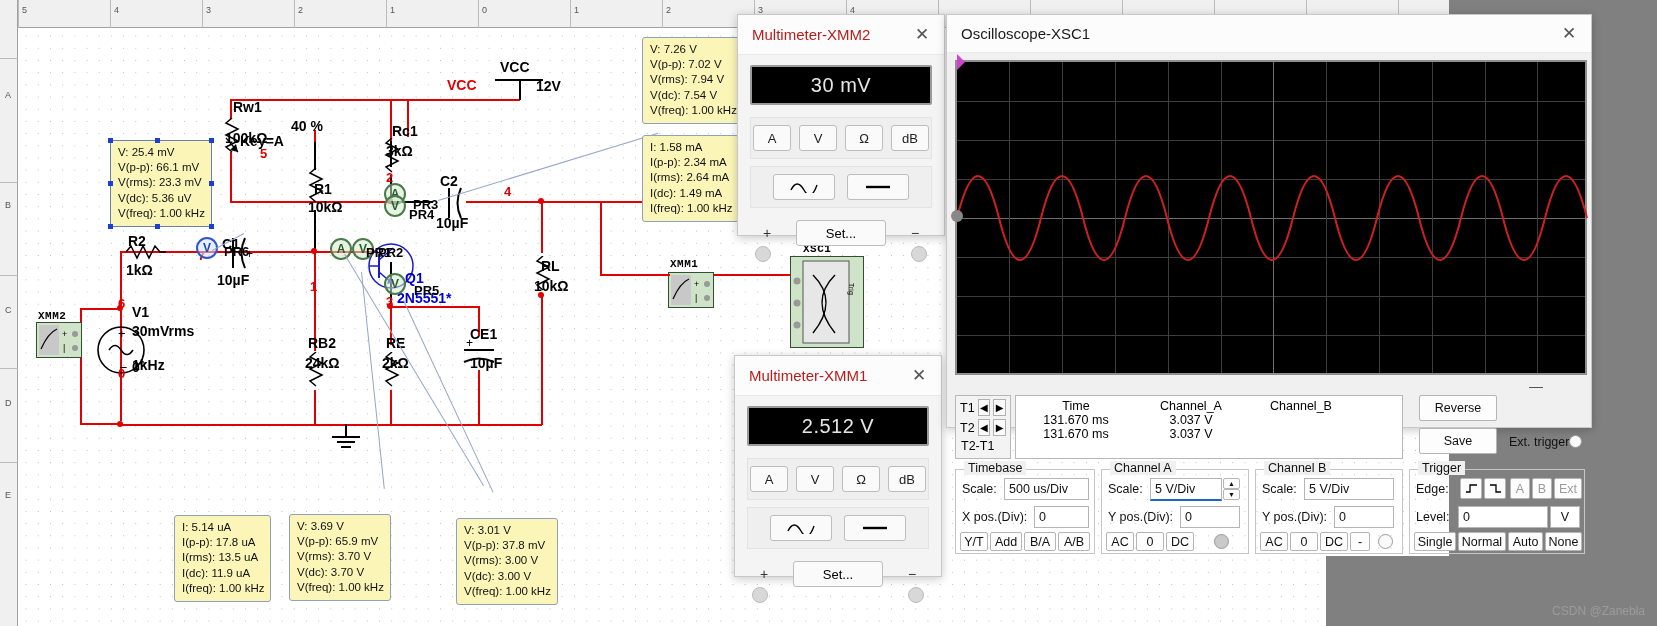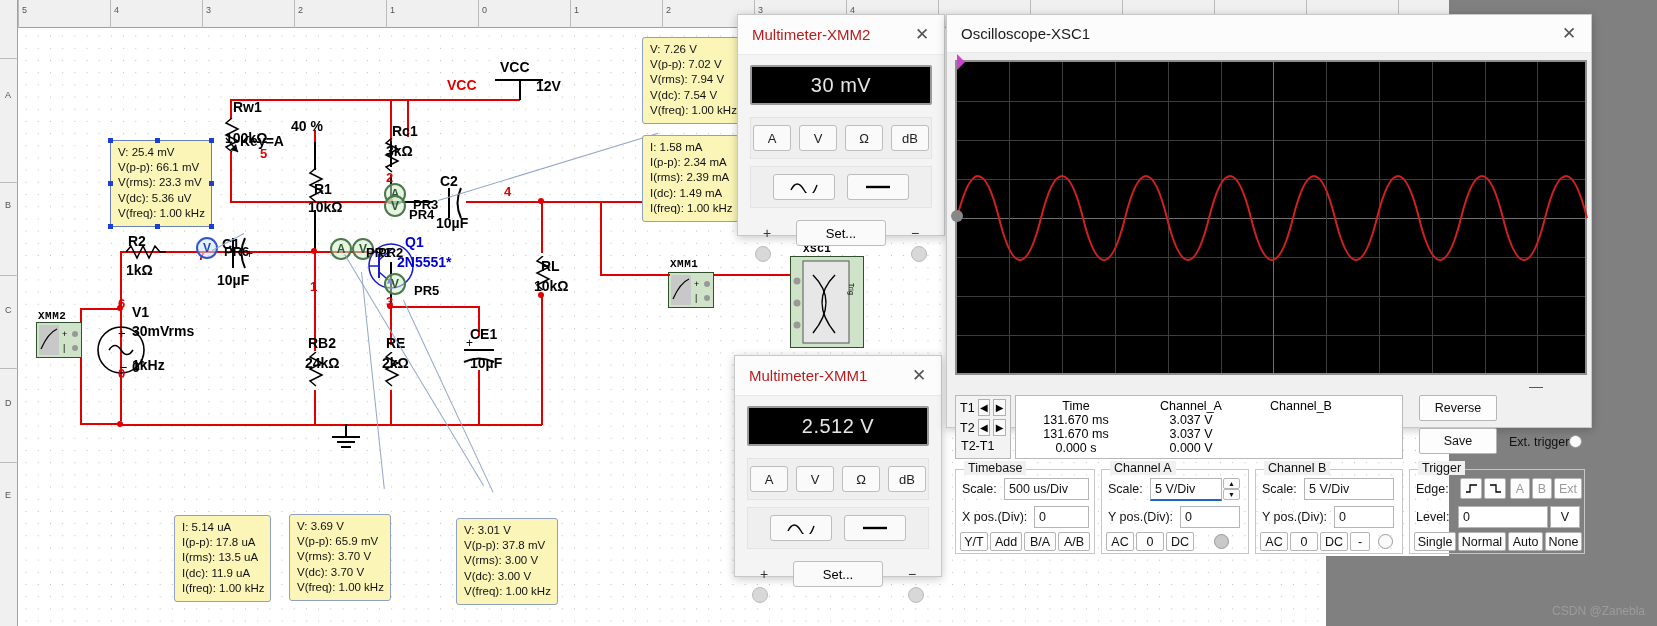--- a/index.html
+++ b/index.html
@@ -41,21 +41,21 @@
   .wv { width:2px; }
   .node { position:absolute; width:6px; height:6px; border-radius:50%; background:#e00000; }
 
   
   .lbl {
     position:absolute; font-family:"Liberation Sans", sans-serif;
     font-size:14px; font-weight:bold; color:#000; white-space:nowrap;
   }
   .lbl.sm { font-size:13px; }
   .lbl.red { color:#e00000; }
-  .lbl.blue { color:#0000d0; }
+  .lbl.blue { color:#0000d0;margin-top:36px; }
   .nodenum {
     position:absolute; font-size:13px; font-weight:bold; color:#e00000;
   }
 
   
   .res-v { position:absolute; width:14px; height:34px; }
   .res-h { position:absolute; width:34px; height:14px; }
 
   
   .probe {
@@ -482,21 +482,21 @@
     <div>V: 7.26 V</div>
     <div>V(p-p): 7.02 V</div>
     <div>V(rms): 7.94 V</div>
     <div>V(dc): 7.54 V</div>
     <div>V(freq): 1.00 kHz</div>
   </div>
 
   <div class="anno" style="left:642px; top:135px;">
     <div>I: 1.58 mA</div>
     <div>I(p-p): 2.34 mA</div>
-    <div>I(rms): 2.39 mA</div>
+    <div>I(rms): 2.64 mA</div>
     <div>I(dc): 1.49 mA</div>
     <div>I(freq): 1.00 kHz</div>
   </div>
 
   <div class="anno" style="left:174px; top:515px;">
     <div>I: 5.14 uA</div>
     <div>I(p-p): 17.8 uA</div>
     <div>I(rms): 13.5 uA</div>
     <div>I(dc): 11.9 uA</div>
     <div>I(freq): 1.00 kHz</div>
@@ -668,25 +668,20 @@
     <div class="ct-row">
       <div class="ct-c" style="width:120px;">131.670 ms</div>
       <div class="ct-c" style="width:110px;">3.037 V</div>
       <div class="ct-c" style="width:110px;"></div>
     </div>
     <div class="ct-row">
       <div class="ct-c" style="width:120px;">131.670 ms</div>
       <div class="ct-c" style="width:110px;">3.037 V</div>
       <div class="ct-c" style="width:110px;"></div>
     </div>
-    <div class="ct-row">
-      <div class="ct-c" style="width:120px;">0.000 s</div>
-      <div class="ct-c" style="width:110px;">0.000 V</div>
-      <div class="ct-c" style="width:110px;"></div>
-    </div>
   </div>
 
   <div class="sbtn" style="left:472px; top:380px; width:78px; height:26px;">Reverse</div>
   <div class="sbtn" style="left:472px; top:413px; width:78px; height:26px;">Save</div>
   <div class="flab" style="left:470px; top:420px;"></div>
   <div class="flab" style="left:562px; top:420px;">Ext. trigger</div>
   <div class="radio" style="position:absolute; left:622px; top:420px;"></div>
 
   <div class="fieldset" style="left:8px; top:454px; width:140px; height:85px;">
     <div class="legend">Timebase</div>

